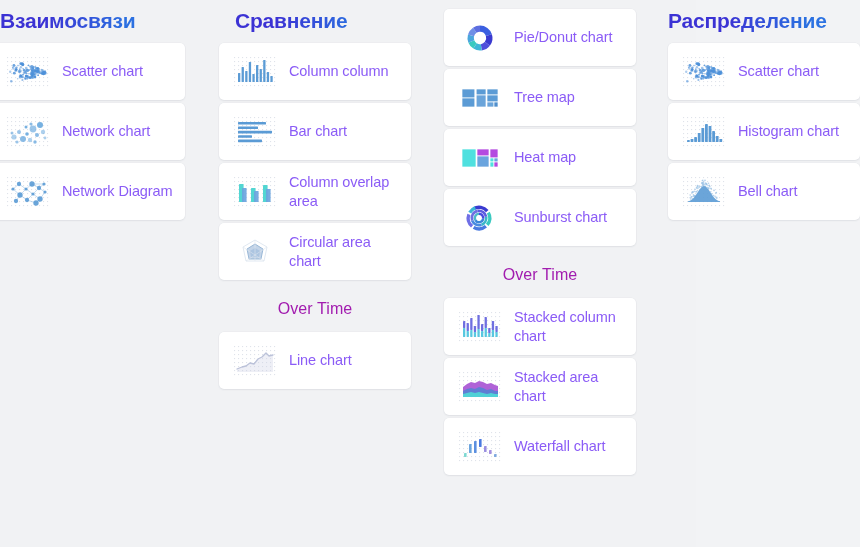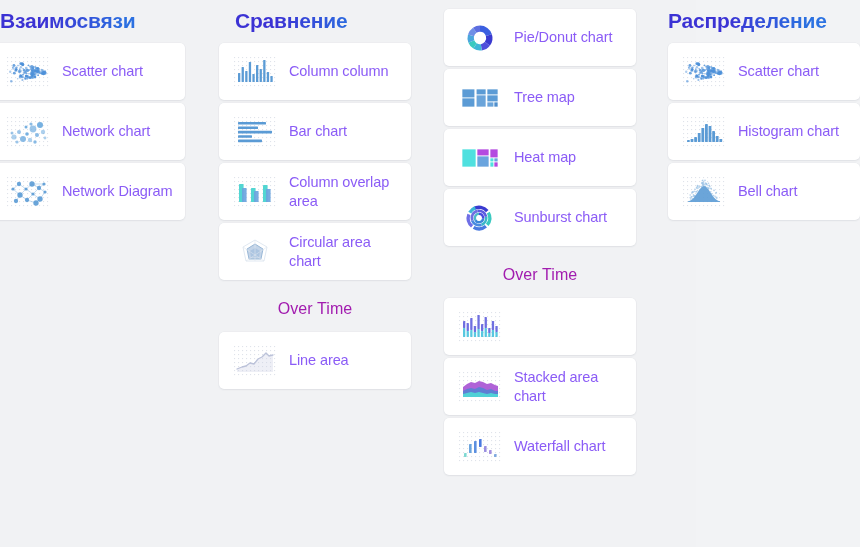--- a/index.html
+++ b/index.html
@@ -962,21 +962,21 @@
               <rect x="21" y="30" width="1.1" height="1.1" fill="#dfe3ea"></rect>
               <rect x="25" y="30" width="1.1" height="1.1" fill="#dfe3ea"></rect>
               <rect x="29" y="30" width="1.1" height="1.1" fill="#dfe3ea"></rect>
               <rect x="33" y="30" width="1.1" height="1.1" fill="#dfe3ea"></rect>
               <rect x="37" y="30" width="1.1" height="1.1" fill="#dfe3ea"></rect>
               <rect x="41" y="30" width="1.1" height="1.1" fill="#dfe3ea"></rect>
               <path d="M4 25 L9 23 L13 22 L17 19 L21 20 L25 15 L29 13 L33 9 L36 12 L40 11" fill="none" stroke="#b9c0d8" stroke-width="1.3" stroke-linejoin="round" stroke-linecap="round"></path>
               <path d="M4 25 L9 23 L13 22 L17 19 L21 20 L25 15 L29 13 L33 9 L36 12 L40 11 L40 28 L4 28 Z" fill="#c9cee4" opacity="0.32"></path>
             </svg>
           </span>
-          <span class="card-label">Line area</span>
+          <span class="card-label">Line chart</span>
         </div>
       </div>
     </div>
     <div class="column col-3">
       <div class="card-stack">
         <div class="card">
           <span class="card-icon">
             <svg width="44" height="34" viewBox="0 0 44 34" xmlns="http://www.w3.org/2000/svg">
               <path d="M22.00 4.50 A12.5 12.5 0 0 1 33.89 13.14 L27.90 15.08 A6.2 6.2 0 0 0 22.00 10.80 Z" fill="#3b5fe0"></path>
               <path d="M33.89 13.14 A12.5 12.5 0 0 1 31.85 24.70 L26.89 20.82 A6.2 6.2 0 0 0 27.90 15.08 Z" fill="#3a3ad0"></path>
@@ -1150,20 +1150,21 @@
               <rect x="26.6" y="7" width="2.3" height="11" rx="0.4" fill="#6f6fe0"></rect>
               <rect x="26.6" y="18" width="2.3" height="9" rx="0.4" fill="#58c8e0"></rect>
               <rect x="30.2" y="18" width="2.3" height="5" rx="0.4" fill="#6f6fe0"></rect>
               <rect x="30.2" y="23" width="2.3" height="4" rx="0.4" fill="#58c8e0"></rect>
               <rect x="33.8" y="11" width="2.3" height="9" rx="0.4" fill="#6f6fe0"></rect>
               <rect x="33.8" y="20" width="2.3" height="7" rx="0.4" fill="#58c8e0"></rect>
               <rect x="37.4" y="16" width="2.3" height="6" rx="0.4" fill="#6f6fe0"></rect>
               <rect x="37.4" y="22" width="2.3" height="5" rx="0.4" fill="#58c8e0"></rect>
             </svg>
           </span>
+          <span class="card-label">Stacked column chart</span>
         </div>
         <div class="card">
           <span class="card-icon">
             <svg width="44" height="34" viewBox="0 0 44 34" xmlns="http://www.w3.org/2000/svg">
               <rect x="1" y="2" width="1.1" height="1.1" fill="#dfe3ea"></rect>
               <rect x="5" y="2" width="1.1" height="1.1" fill="#dfe3ea"></rect>
               <rect x="9" y="2" width="1.1" height="1.1" fill="#dfe3ea"></rect>
               <rect x="13" y="2" width="1.1" height="1.1" fill="#dfe3ea"></rect>
               <rect x="17" y="2" width="1.1" height="1.1" fill="#dfe3ea"></rect>
               <rect x="21" y="2" width="1.1" height="1.1" fill="#dfe3ea"></rect>

